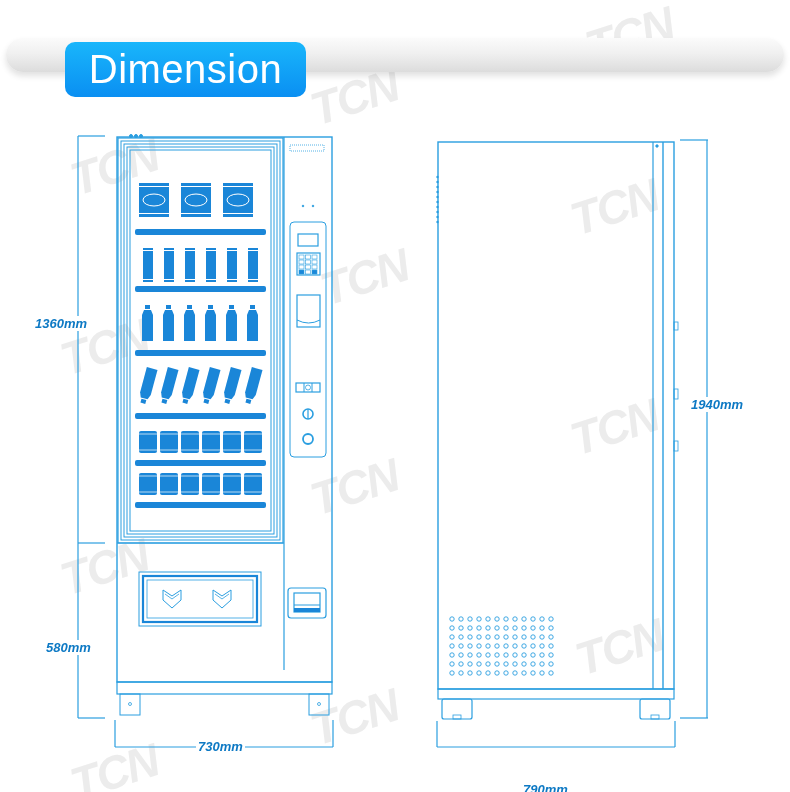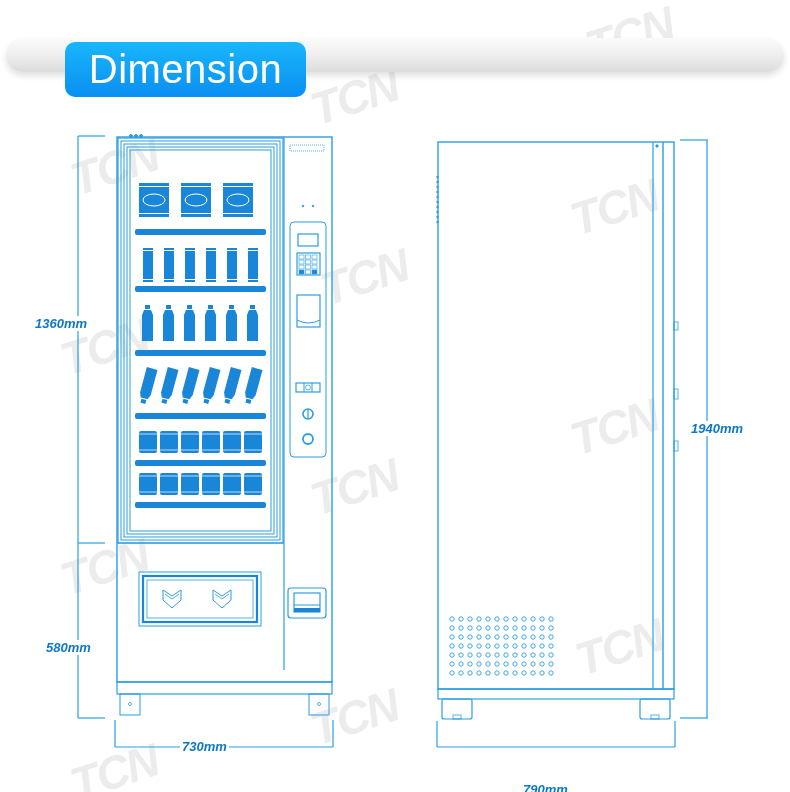--- a/index.html
+++ b/index.html
@@ -330,15 +330,15 @@
     <line x1="675" y1="721" x2="675" y2="747"></line>
 
     <line x1="680" y1="140" x2="708" y2="140"></line>
     <line x1="707" y1="140" x2="707" y2="718"></line>
     <line x1="680" y1="718" x2="708" y2="718"></line>
   </g>
 </svg>
 
 <div class="dim-label" style="left:33px;top:316px;">1360mm</div>
 <div class="dim-label" style="left:44px;top:640px;">580mm</div>
-<div class="dim-label" style="left:180px;top:739px;text-align:center;">730mm</div>
+<div class="dim-label" style="left:196px;top:739px;text-align:center;">730mm</div>
 <div class="dim-label" style="left:521px;top:782px;">790mm</div>
-<div class="dim-label" style="left:689px;top:421px;">1940mm</div>
+<div class="dim-label" style="left:689px;top:397px;">1940mm</div>
 
 </body></html>

